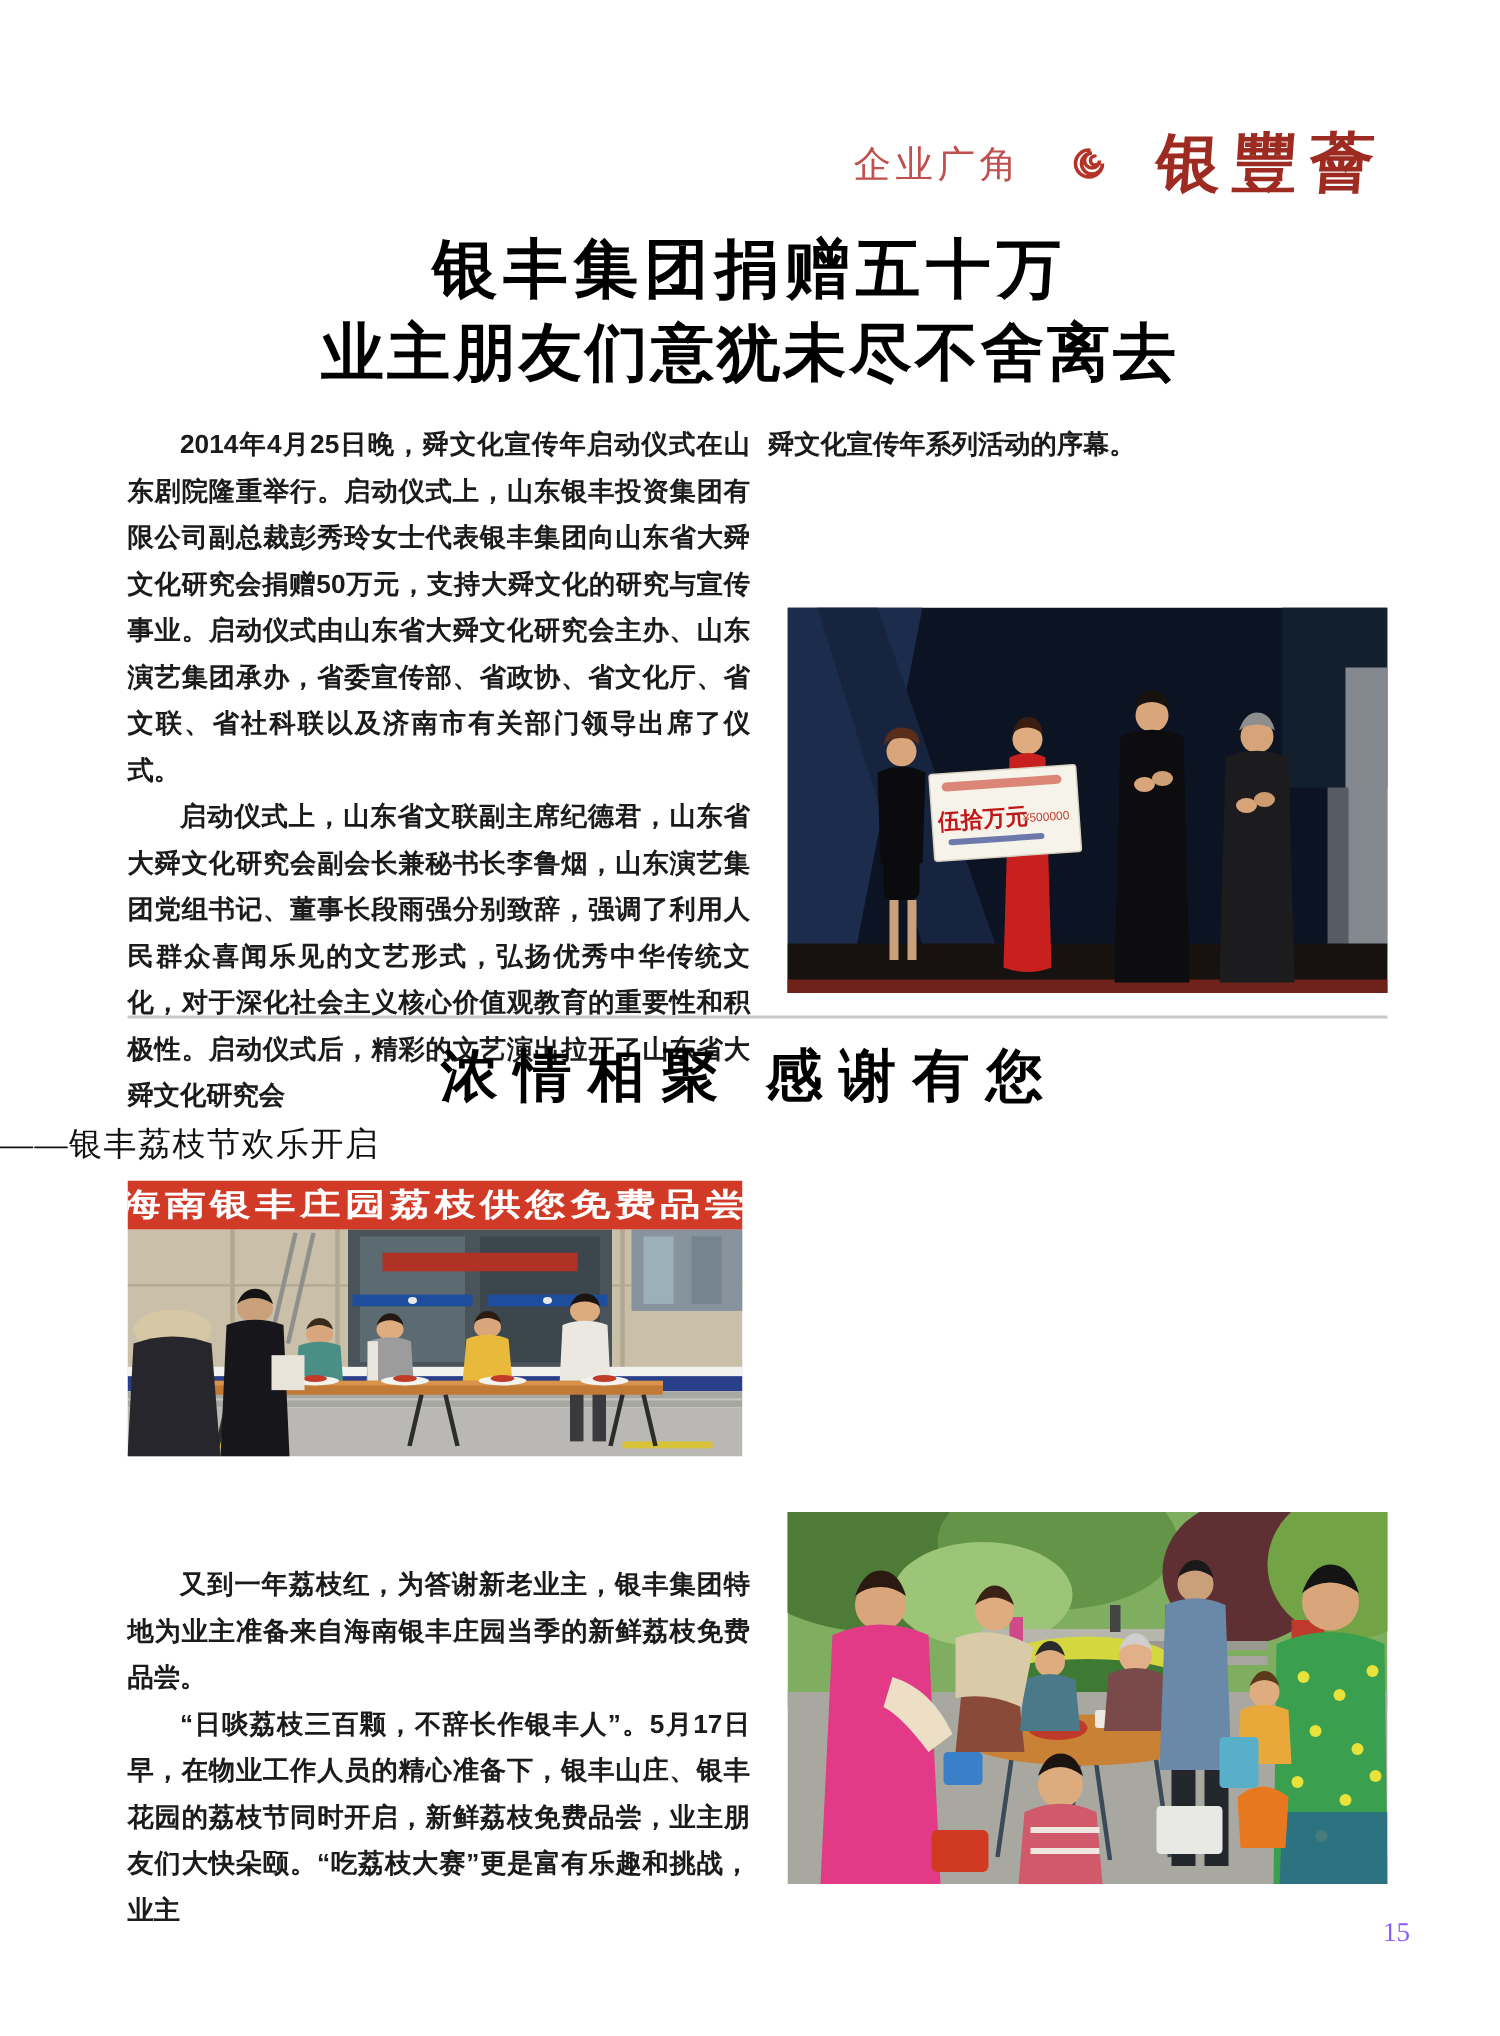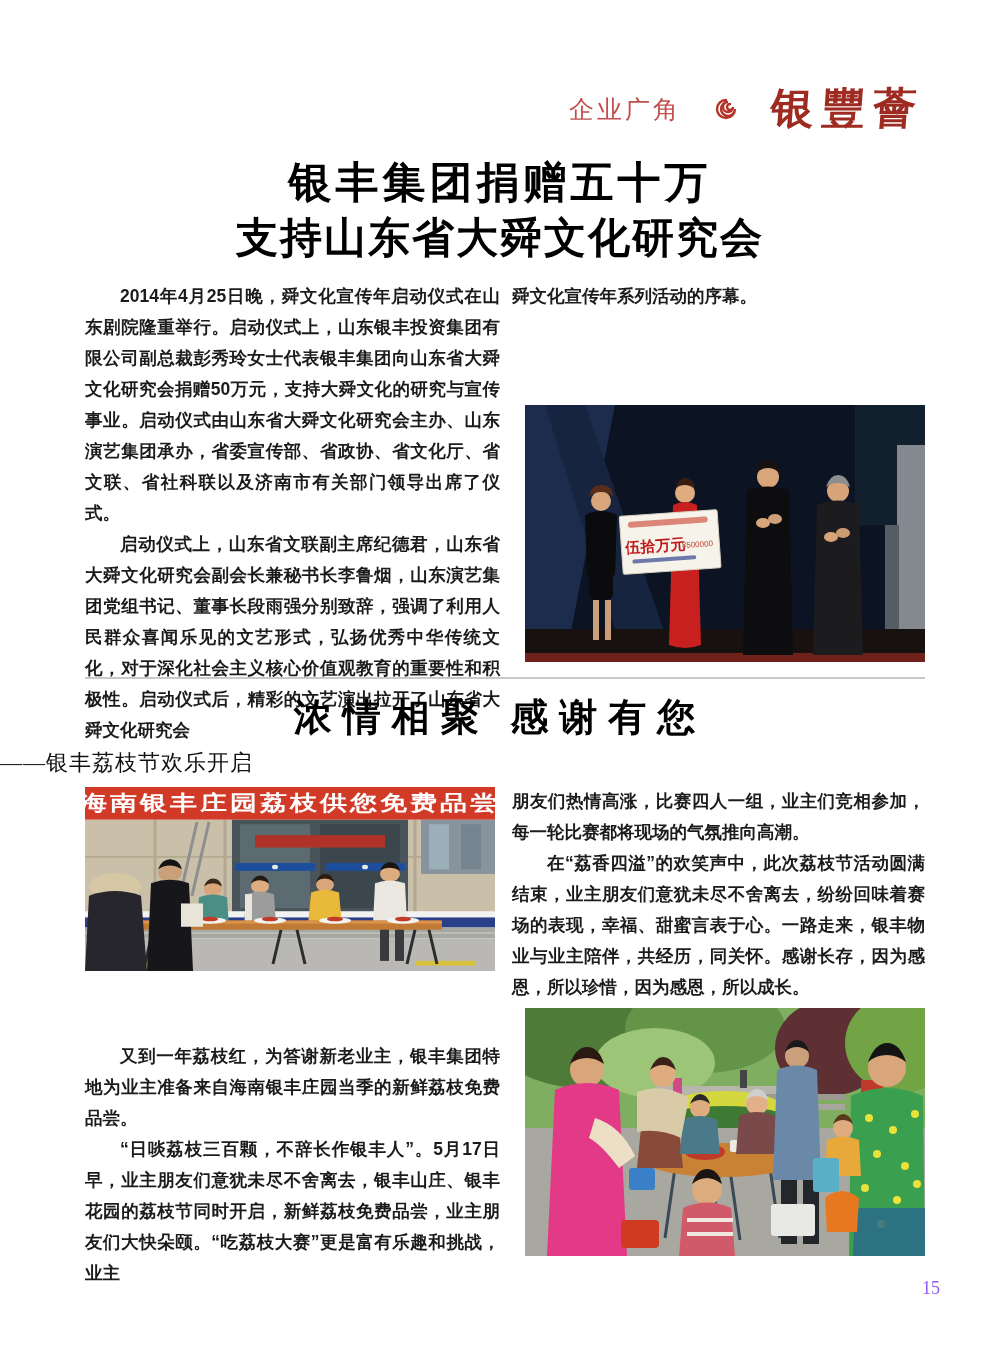--- a/index.html
+++ b/index.html
@@ -7,21 +7,21 @@
     position:relative;width:1000px;height:1357px;background:#ffffff;
     font-family:"Liberation Sans",sans-serif;color:#151515;overflow:hidden;
   }
   
   .masthead{position:absolute;top:80px;right:76px;display:flex;align-items:center;gap:28px;}
   .section-label{color:#c0504d;font-size:25px;letter-spacing:3px;font-family:"Liberation Sans",sans-serif;}
   .spiral{width:34px;height:34px;display:block;}
   .brand{color:#9e2b22;font-size:43px;font-weight:700;font-family:"DejaVu Serif",serif;letter-spacing:8px;transform:skewX(-4deg);}
   
   .a1-title{position:absolute;left:0;top:155px;width:100%;text-align:center;
-    font-family:Liberation Serif, serif;font-weight:700;color:#000;}
+    font-family:Liberation Mono, monospace;font-weight:700;color:#000;}
   .a1-title .l1{font-size:43px;letter-spacing:4px;line-height:56px;}
   .a1-title .l2{font-size:42px;letter-spacing:2px;line-height:54px;}
   
   .col p{margin:0;font-size:17.5px;line-height:31px;text-align:justify;color:#1b1b1b;font-weight:bold;}
   .col p.indent{text-indent:2em;}
   .a1-left{position:absolute;left:85px;top:281px;width:415px;}
   .a1-right{position:absolute;left:512px;top:281px;width:413px;}
   .a2-right{position:absolute;left:512px;top:786px;width:413px;}
   .a2-left{position:absolute;left:85px;top:1041px;width:415px;}
   
@@ -49,21 +49,21 @@
   <div class="masthead">
     <span class="section-label">企业广角</span>
     <svg class="spiral" viewBox="0 0 34 34">
       <path d="M17 8 a9 9 0 1 0 9 9 a7 7 0 1 1 -7 -7 a5 5 0 1 0 5 5 a3 3 0 1 1 -3 -3" fill="none" stroke="#b5342a" stroke-width="2.4" stroke-linecap="round"></path>
     </svg>
     <span class="brand">银豐薈</span>
   </div>
 
   <div class="a1-title">
     <div class="l1">银丰集团捐赠五十万</div>
-    <div class="l2">支持山东省大舜文化研究会</div>
+    <div class="l2">业主朋友们意犹未尽不舍离去</div>
   </div>
 
   <div class="col a1-left">
     <p class="indent">2014年4月25日晚，舜文化宣传年启动仪式在山东剧院隆重举行。启动仪式上，山东银丰投资集团有限公司副总裁彭秀玲女士代表银丰集团向山东省大舜文化研究会捐赠50万元，支持大舜文化的研究与宣传事业。启动仪式由山东省大舜文化研究会主办、山东演艺集团承办，省委宣传部、省政协、省文化厅、省文联、省社科联以及济南市有关部门领导出席了仪式。</p>
     <p class="indent">启动仪式上，山东省文联副主席纪德君，山东省大舜文化研究会副会长兼秘书长李鲁烟，山东演艺集团党组书记、董事长段雨强分别致辞，强调了利用人民群众喜闻乐见的文艺形式，弘扬优秀中华传统文化，对于深化社会主义核心价值观教育的重要性和积极性。启动仪式后，精彩的文艺演出拉开了山东省大舜文化研究会</p>
   </div>
   <div class="col a1-right">
     <p>舜文化宣传年系列活动的序幕。</p>
   </div>
 
@@ -195,27 +195,23 @@
       <circle cx="85" cy="110" r="12" fill="#caa07a"></circle>
         <path d="M73 106 q4 -13 12 -13 q9 0 12 13 q-6 -5 -12 -5 q-7 0 -12 5 Z" fill="#141414"></path>
       <path d="M66 124 q19 -9 38 0 l4 113 l-46 0 Z" fill="#17171b"></path>
       <rect x="96" y="150" width="22" height="30" fill="#e8e4da"></rect>
 
       <rect x="0" y="0" width="410" height="42" fill="#d23a28"></rect>
       <text x="205" y="30" font-size="27" font-weight="bold" fill="#ffffff" letter-spacing="3" font-family="Liberation Sans, sans-serif" text-anchor="middle">海南银丰庄园荔枝供您免费品尝</text>
     </svg>
   </div>
 
-  <div class="col a2-right">
-    <p>朋友们热情高涨，比赛四人一组，业主们竞相参加，每一轮比赛都将现场的气氛推向高潮。</p>
-    <p class="indent">在“荔香四溢”的欢笑声中，此次荔枝节活动圆满结束，业主朋友们意犹未尽不舍离去，纷纷回味着赛场的表现，幸福、甜蜜言表于心。一路走来，银丰物业与业主陪伴，共经历，同关怀。感谢长存，因为感恩，所以珍惜，因为感恩，所以成长。</p>
-  </div>
   <div class="col a2-left">
     <p class="indent">又到一年荔枝红，为答谢新老业主，银丰集团特地为业主准备来自海南银丰庄园当季的新鲜荔枝免费品尝。</p>
-    <p class="indent">“日啖荔枝三百颗，不辞长作银丰人”。5月17日早，业主朋友们意犹未尽不舍离去，银丰山庄、银丰花园的荔枝节同时开启，新鲜荔枝免费品尝，业主朋友们大快朵颐。“吃荔枝大赛”更是富有乐趣和挑战，业主</p>
+    <p class="indent">“日啖荔枝三百颗，不辞长作银丰人”。5月17日早，在物业工作人员的精心准备下，银丰山庄、银丰花园的荔枝节同时开启，新鲜荔枝免费品尝，业主朋友们大快朵颐。“吃荔枝大赛”更是富有乐趣和挑战，业主</p>
   </div>
 
   <div class="photo photo3">
     <svg viewBox="0 0 400 248" preserveAspectRatio="none">
       <rect x="0" y="0" width="400" height="130" fill="#7fae60"></rect>
       <ellipse cx="60" cy="30" rx="90" ry="50" fill="#4e7c38"></ellipse>
       <ellipse cx="180" cy="20" rx="80" ry="45" fill="#649448"></ellipse>
       <ellipse cx="130" cy="55" rx="60" ry="35" fill="#9cc578"></ellipse>
       <ellipse cx="305" cy="40" rx="55" ry="48" fill="#5e3034"></ellipse>
       <ellipse cx="375" cy="35" rx="55" ry="50" fill="#72a344"></ellipse>

